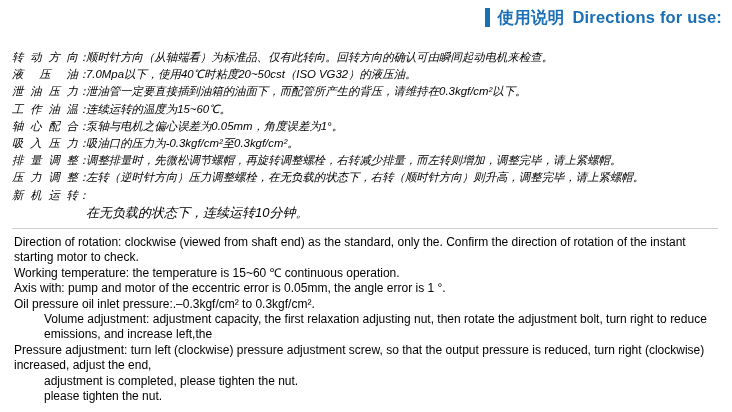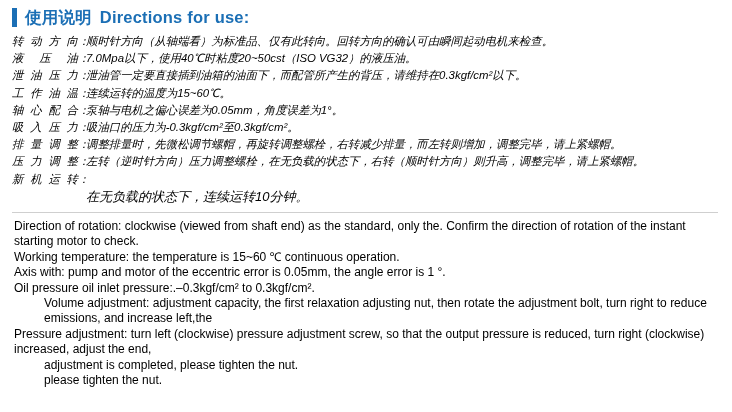--- a/index.html
+++ b/index.html
@@ -19,21 +19,22 @@
     width: 732px;
     height: 412px;
     box-sizing: border-box;
     padding: 8px 10px 0 10px;
   }
   
   .title-row {
     display: flex;
     align-items: center;
     gap: 8px;
-    margin-bottom: 6px;
+    margin-bottom: 22px;
+    justify-content: flex-end;
   }
   .title-bar {
     width: 5px;
     height: 19px;
     background: #1b6fb5;
     flex: 0 0 auto;
     margin-left: 2px;
   }
   .title-text {
     font-size: 16.5px;

